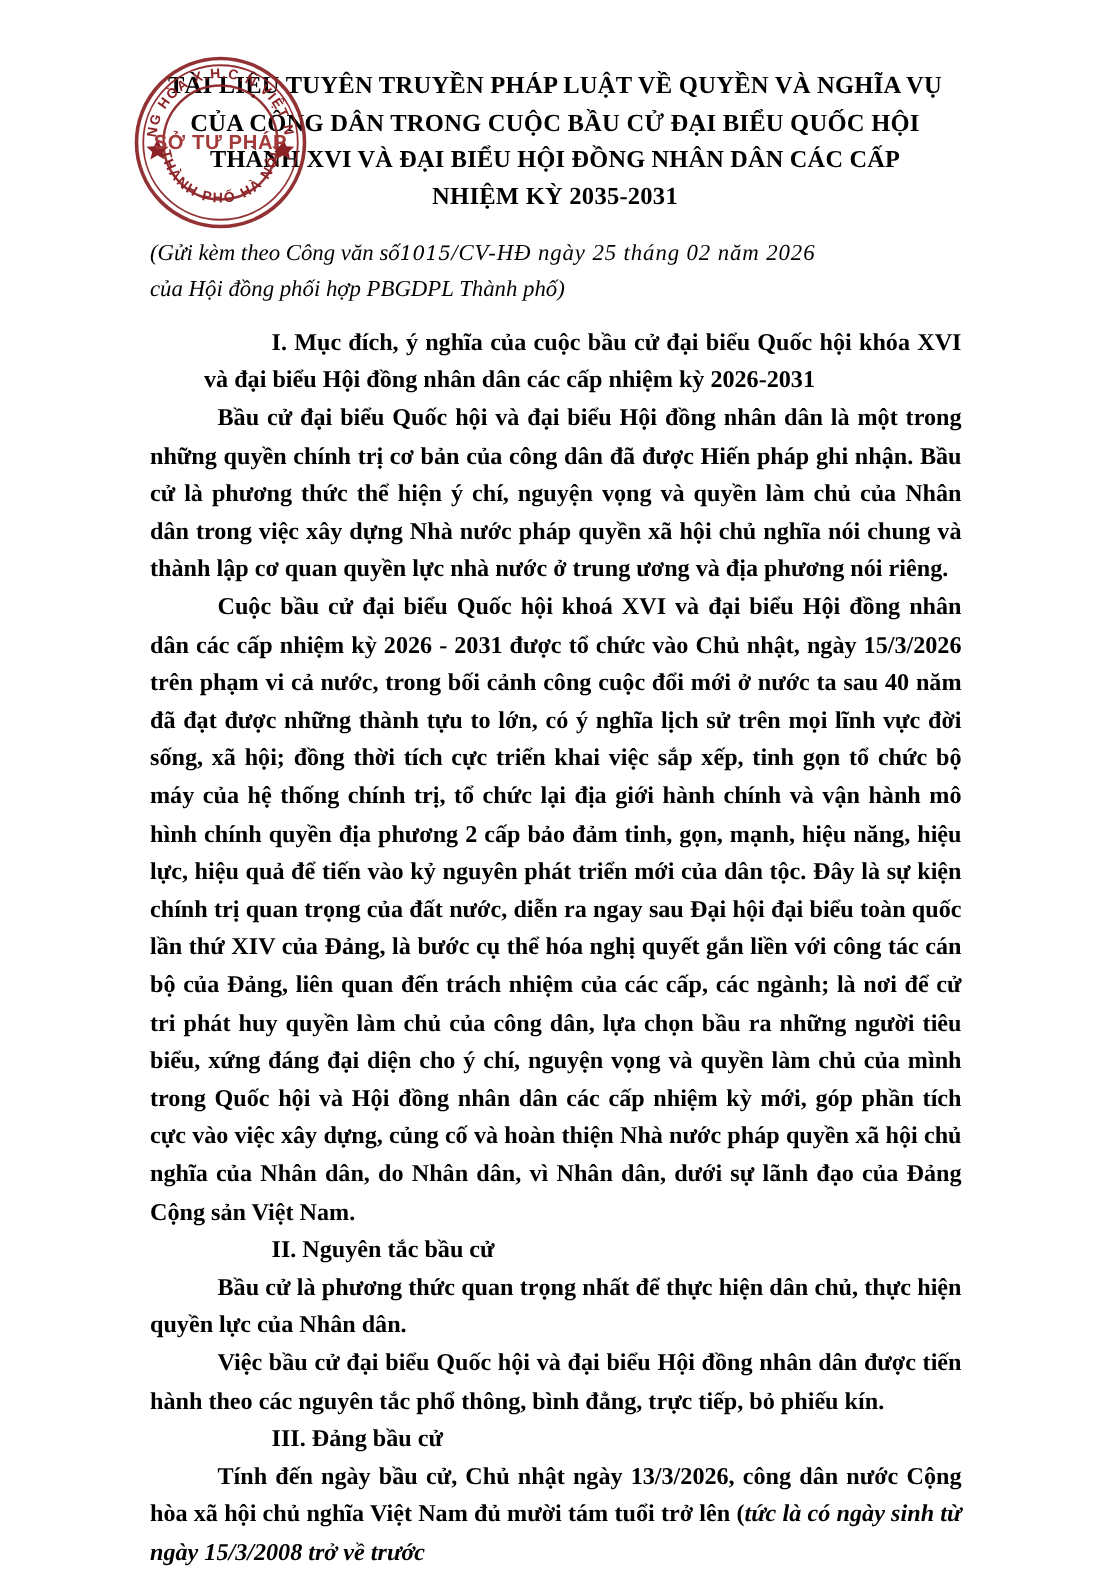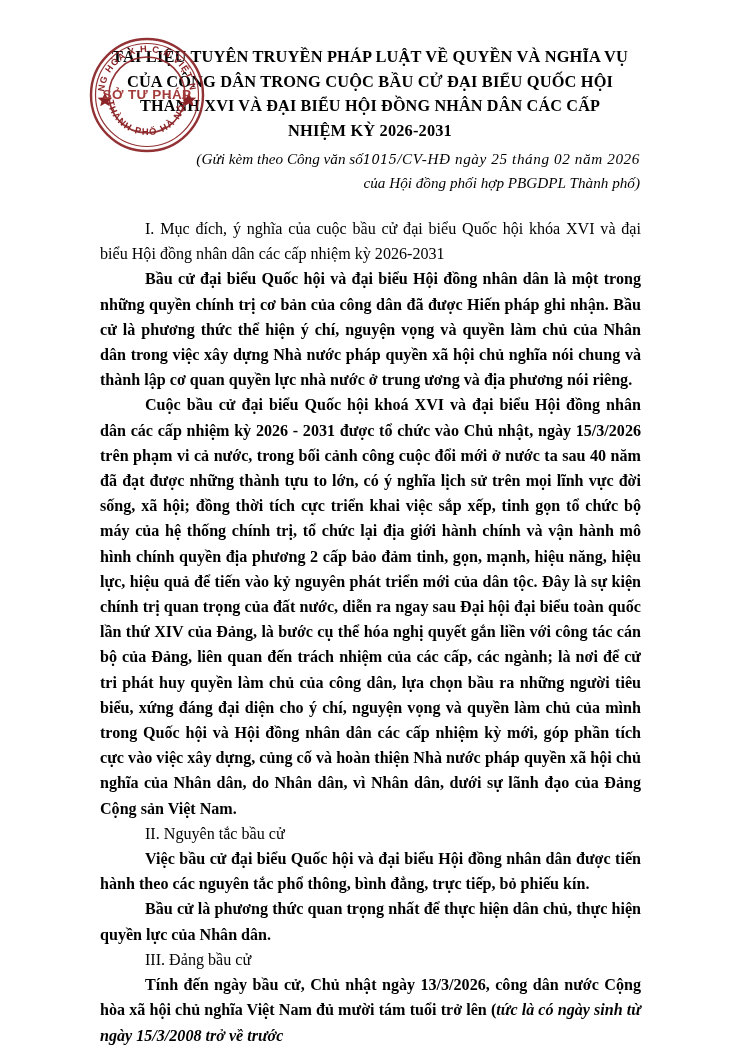--- a/index.html
+++ b/index.html
@@ -50,23 +50,23 @@
     width: 118px;
     height: 118px;
     pointer-events: none;
   }
   .stamp svg { display: block; }
 
   
   .subtitle-block {
     position: absolute;
     left: 100px;
-    top: 148px;
+    top: 158px;
     width: 540px;
-    text-align: right;
+    text-align: left;
     font-style: italic;
     font-size: 15.2px;
     line-height: 22.5px;
   }
   .subtitle-line { white-space: nowrap; }
   .ins-num {
     font-family: "DejaVu Serif", "Liberation Serif", serif;
     font-style: italic;
     font-size: 13.2px;
     letter-spacing: 0.2px;
@@ -83,43 +83,44 @@
   p {
     margin: 0;
     font-size: 16.1px;
     line-height: 25.2px;
     text-align: justify;
     text-justify: inter-word;
     text-indent: 45px;
     font-weight: bold;
   }
   p.heading {
-    font-weight: normal;
+    font-weight: bold;
     text-align: left;
     text-indent: 45px;
+    margin-left: 36px;
   }
   p.heading.wrapped {
     text-align: justify;
   }
   p.italic {
     font-style: italic;
     text-align: justify;
   }
   .it { font-style: italic; }
 </style>
 </head>
 <body>
 
 <div class="page">
 
   <div class="title-block">
     <div class="title-line">TÀI LIỆU TUYÊN TRUYỀN PHÁP LUẬT VỀ QUYỀN VÀ NGHĨA VỤ</div>
     <div class="title-line">CỦA CÔNG DÂN TRONG CUỘC BẦU CỬ ĐẠI BIỂU QUỐC HỘI</div>
     <div class="title-line shrink">THÀNH XVI VÀ ĐẠI BIỂU HỘI ĐỒNG NHÂN DÂN CÁC CẤP</div>
-    <div class="title-line">NHIỆM KỲ 2026-2031</div>
+    <div class="title-line">NHIỆM KỲ 2035-2031</div>
   </div>
 
   <div class="stamp">
     <svg width="118" height="118" viewBox="0 0 118 118" xmlns="http://www.w3.org/2000/svg">
       <defs>
         <path id="arcTop" d="M 16,59 A 43,43 0 0 1 102,59" fill="none"></path>
         <path id="arcBottom" d="M 19,59 A 40,40 0 0 0 99,59" fill="none"></path>
       </defs>
       <g stroke="#8B2326" fill="none" opacity="0.93">
         <circle cx="59" cy="59" r="56" stroke-width="2.4"></circle>
@@ -145,21 +146,21 @@
     <div class="subtitle-line">của Hội đồng phối hợp PBGDPL Thành phố)</div>
   </div>
 
   <div class="body-text">
 
     <p class="heading wrapped">I. Mục đích, ý nghĩa của cuộc bầu cử đại biểu Quốc hội khóa XVI và đại biểu Hội đồng nhân dân các cấp nhiệm kỳ 2026-2031</p>
     <p>Bầu cử đại biểu Quốc hội và đại biểu Hội đồng nhân dân là một trong những quyền chính trị cơ bản của công dân đã được Hiến pháp ghi nhận. Bầu cử là phương thức thể hiện ý chí, nguyện vọng và quyền làm chủ của Nhân dân trong việc xây dựng Nhà nước pháp quyền xã hội chủ nghĩa nói chung và thành lập cơ quan quyền lực nhà nước ở trung ương và địa phương nói riêng.</p>
     <p>Cuộc bầu cử đại biểu Quốc hội khoá XVI và đại biểu Hội đồng nhân dân các cấp nhiệm kỳ 2026 - 2031 được tổ chức vào Chủ nhật, ngày 15/3/2026 trên phạm vi cả nước, trong bối cảnh công cuộc đổi mới ở nước ta sau 40 năm đã đạt được những thành tựu to lớn, có ý nghĩa lịch sử trên mọi lĩnh vực đời sống, xã hội; đồng thời tích cực triển khai việc sắp xếp, tinh gọn tổ chức bộ máy của hệ thống chính trị, tổ chức lại địa giới hành chính và vận hành mô hình chính quyền địa phương 2 cấp bảo đảm tinh, gọn, mạnh, hiệu năng, hiệu lực, hiệu quả để tiến vào kỷ nguyên phát triển mới của dân tộc. Đây là sự kiện chính trị quan trọng của đất nước, diễn ra ngay sau Đại hội đại biểu toàn quốc lần thứ XIV của Đảng, là bước cụ thể hóa nghị quyết gắn liền với công tác cán bộ của Đảng, liên quan đến trách nhiệm của các cấp, các ngành; là nơi để cử tri phát huy quyền làm chủ của công dân, lựa chọn bầu ra những người tiêu biểu, xứng đáng đại diện cho ý chí, nguyện vọng và quyền làm chủ của mình trong Quốc hội và Hội đồng nhân dân các cấp nhiệm kỳ mới, góp phần tích cực vào việc xây dựng, củng cố và hoàn thiện Nhà nước pháp quyền xã hội chủ nghĩa của Nhân dân, do Nhân dân, vì Nhân dân, dưới sự lãnh đạo của Đảng Cộng sản Việt Nam.</p>
 
     <p class="heading">II. Nguyên tắc bầu cử</p>
+    <p>Bầu cử là phương thức quan trọng nhất để thực hiện dân chủ, thực hiện quyền lực của Nhân dân.</p>
     <p>Việc bầu cử đại biểu Quốc hội và đại biểu Hội đồng nhân dân được tiến hành theo các nguyên tắc phổ thông, bình đẳng, trực tiếp, bỏ phiếu kín.</p>
-    <p>Bầu cử là phương thức quan trọng nhất để thực hiện dân chủ, thực hiện quyền lực của Nhân dân.</p>
 
     <p class="heading">III. Đảng bầu cử</p>
     <p><span>Tính đến ngày bầu cử, Chủ nhật ngày 13/3/2026, công dân nước Cộng hòa xã hội chủ nghĩa Việt Nam đủ mười tám tuổi trở lên (</span><span class="it">tức là có ngày sinh từ ngày 15/3/2008 trở về trước</span></p>
 
   </div>
 
 </div>
 
 </body></html>

